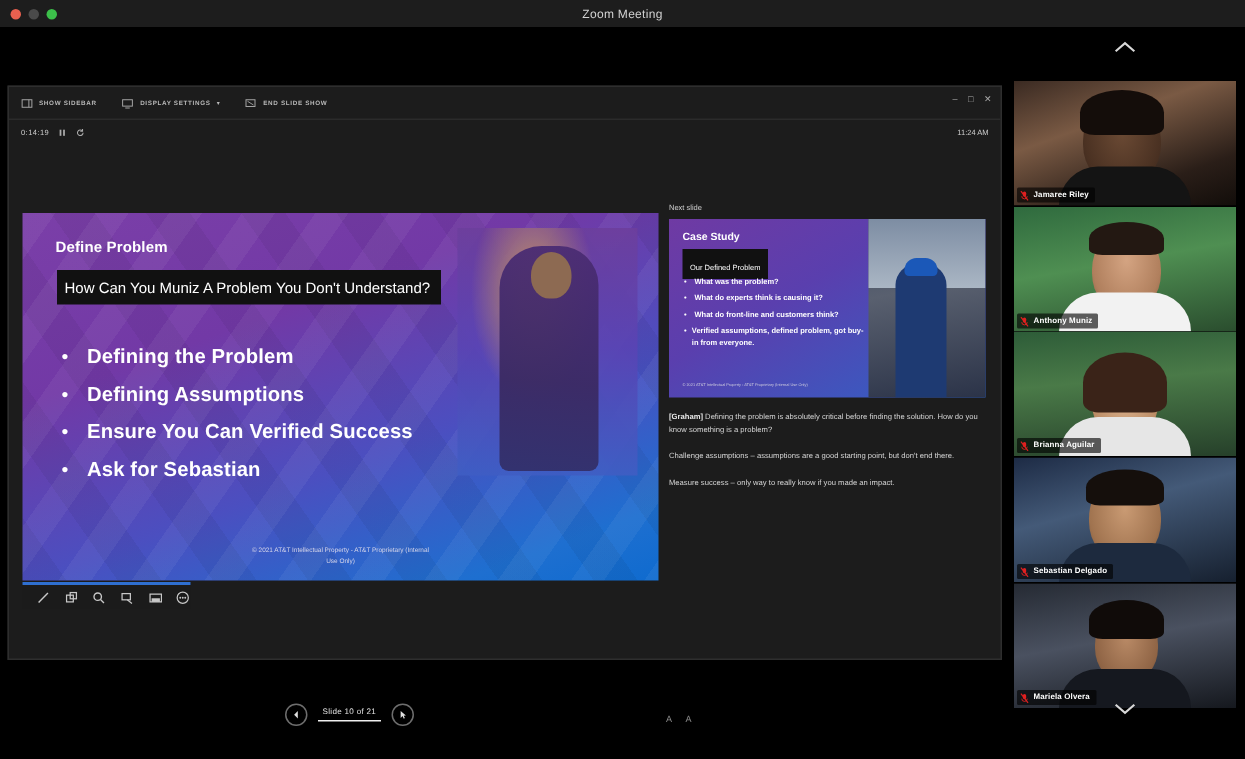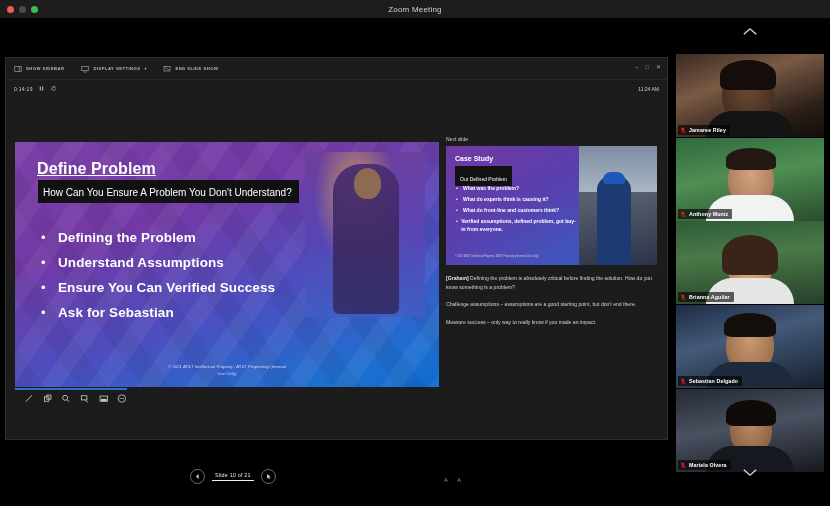--- a/index.html
+++ b/index.html
@@ -74,21 +74,21 @@
     position: absolute; right: 40px; top: 22px; width: 66px; height: 150px;
     background: linear-gradient(185deg,#4b2c74 0%,#3b2a63 60%,#32306b 100%);
     border-radius: 28px 26px 6px 6px; opacity: .95;
   }
   .fig-head {
     position: absolute; right: 58px; top: 26px; width: 27px; height: 31px;
     background: #8d6a52; border-radius: 50% 50% 45% 45%;
   }
   .slide-title {
     position: absolute; left: 22px; top: 18px;
-    font-size: 16px; font-weight: 700; color: #fff; letter-spacing: .1px; text-decoration: underline;
+    font-size: 10px; font-weight: 700; color: #fff; letter-spacing: .1px;
   }
   .slide-sub-wrap {
     position: absolute; left: 23px; top: 38px; background: #111;
     padding: 2px 7px 3px 5px;
   }
   .slide-sub { font-size: 10px; color: #fff; white-space: nowrap; }
   .bullets { position: absolute; left: 26px; top: 88px; }
   .bullet { display: flex; align-items: baseline; margin-bottom: 10px; }
   .b-dot { color: #fff; font-size: 13px; width: 17px; }
   .b-text { color: #fff; font-size: 13.5px; font-weight: 700; letter-spacing: .1px; }
@@ -291,30 +291,30 @@
       </svg>
       <span class="clock">11:24 AM</span>
     </div>
 
     <div class="slide">
       <div class="slide-photo"></div>
       <div class="figure"></div>
       <div class="fig-head"></div>
       <div class="slide-title">Define Problem</div>
       <div class="slide-sub-wrap">
-        <span class="slide-sub">How Can You Ensure A Problem You Don't Understand?</span>
+        <span class="slide-sub">How Can You Muniz A Problem You Don't Understand?</span>
       </div>
       <div class="bullets">
         <div class="bullet">
           <span class="b-dot">•</span>
           <span class="b-text">Defining the Problem</span>
         </div>
         <div class="bullet">
           <span class="b-dot">•</span>
-          <span class="b-text">Understand Assumptions</span>
+          <span class="b-text">Defining Assumptions</span>
         </div>
         <div class="bullet">
           <span class="b-dot">•</span>
           <span class="b-text">Ensure You Can Verified Success</span>
         </div>
         <div class="bullet">
           <span class="b-dot">•</span>
           <span class="b-text">Ask for Sebastian</span>
         </div>
       </div>

